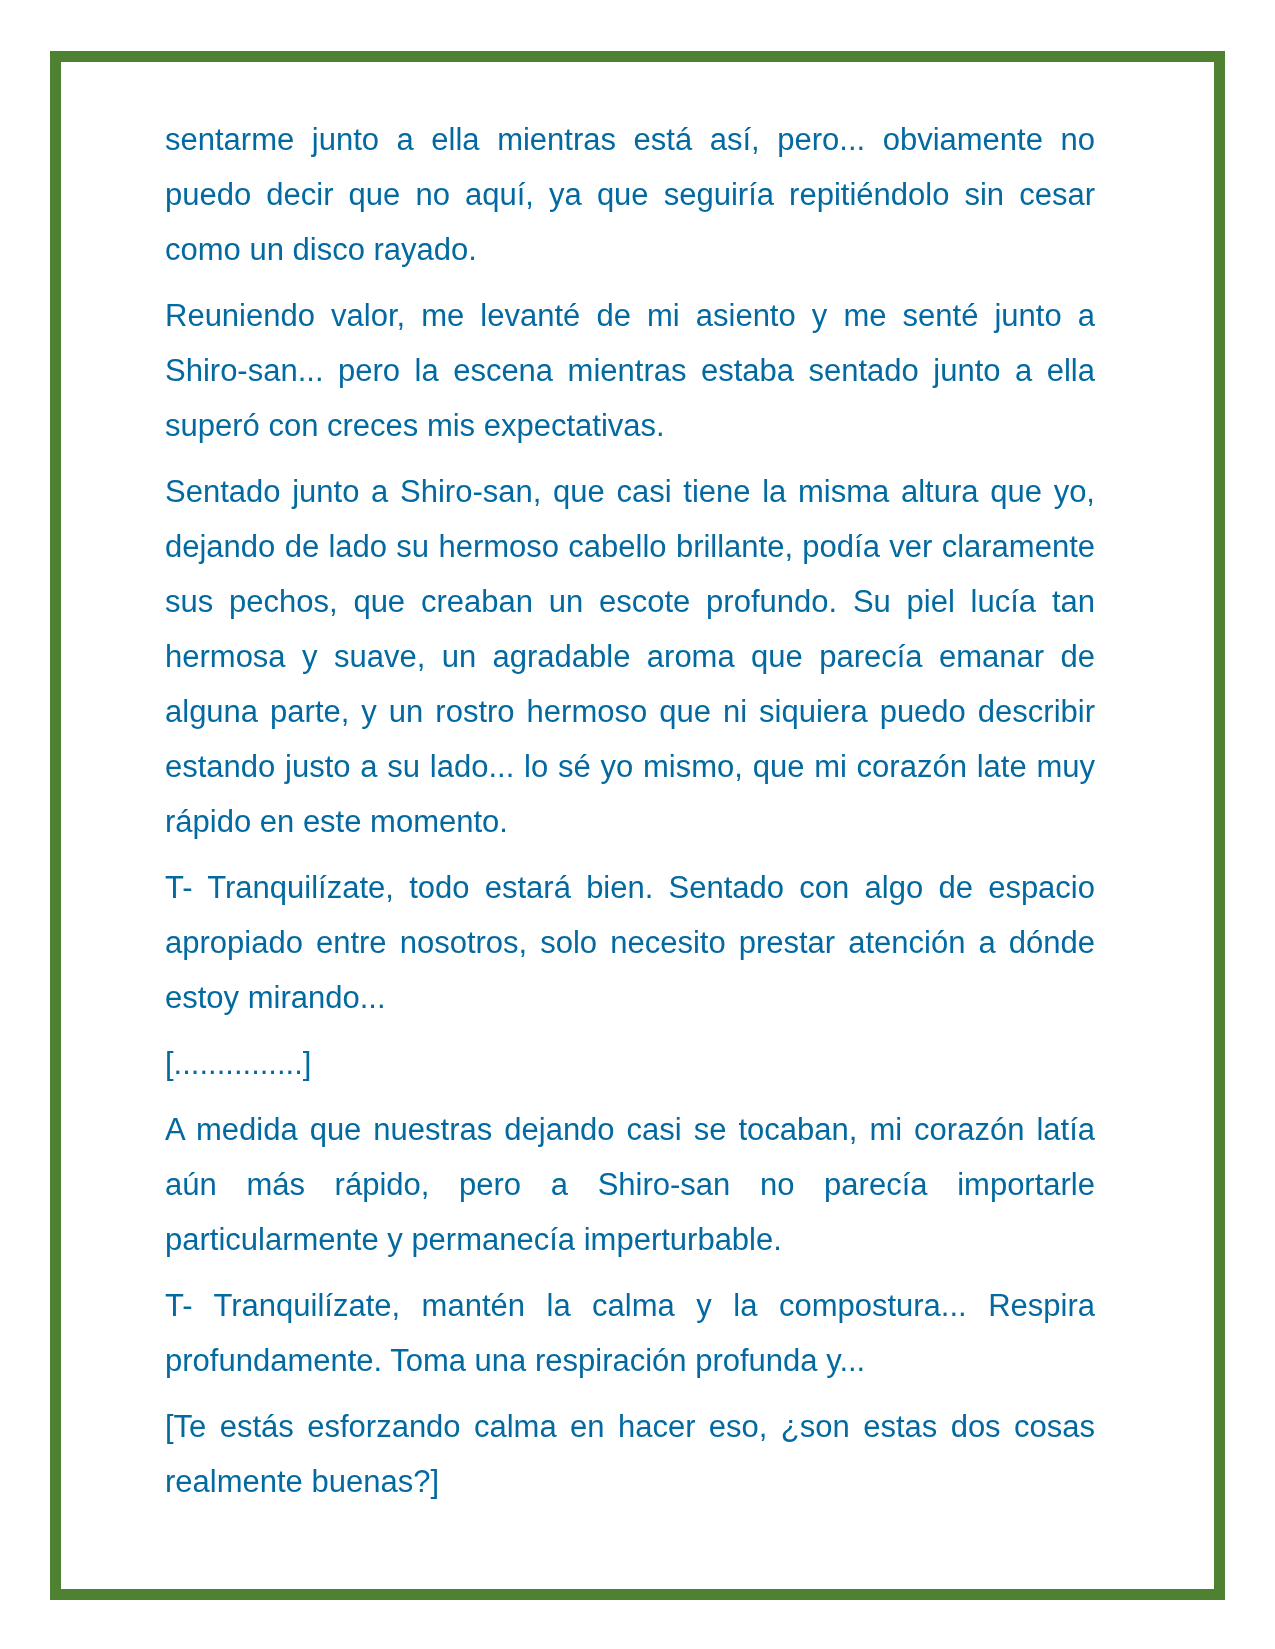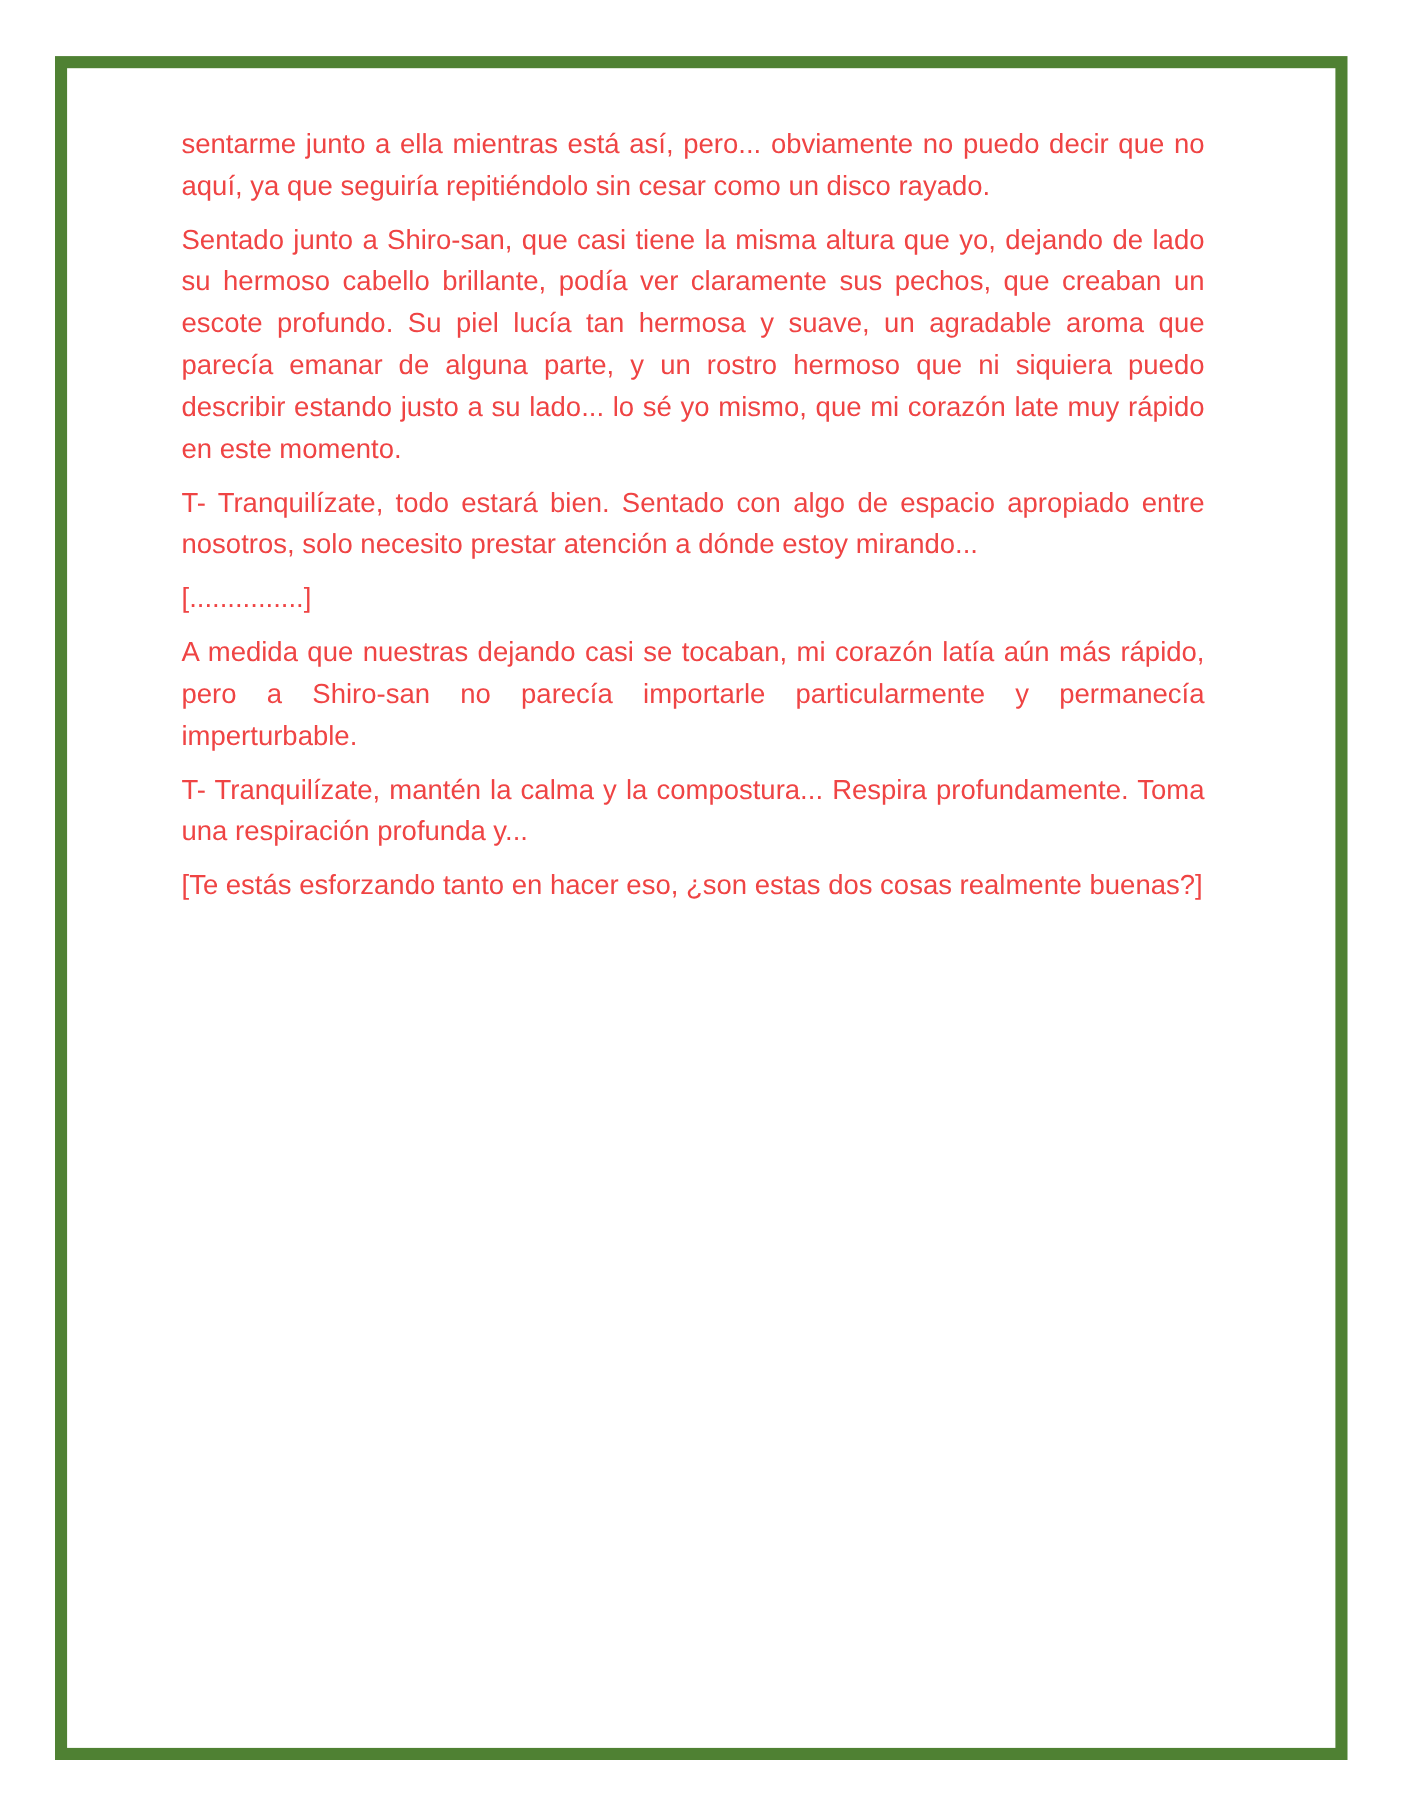--- a/index.html
+++ b/index.html
@@ -25,34 +25,35 @@
     box-sizing: content-box;
   }
   .doc-content {
     position: absolute;
     left: 165px;
     top: 112px;
     width: 930px;
   }
   .doc-content p {
     margin: 0 0 11px 0;
-    font-size: 25px;
-    line-height: 38px;
+    font-size: 31px;
+    line-height: 55px;
     text-align: justify;
-    color: #ef4444;
+    color: #0369a1;
     hyphens: none;
     word-spacing: normal;
   }
 </style>
 </head>
 <body style="background: rgb(255, 255, 255);">
 
 <div class="page-frame" style="border-color: rgb(79, 129, 51);"></div>
 
 <div class="doc-content" style="color: rgb(0, 0, 0);">
   <p>sentarme junto a ella mientras está así, pero... obviamente no puedo decir que no aquí, ya que seguiría repitiéndolo sin cesar como un disco rayado.</p>
+  <p>Reuniendo valor, me levanté de mi asiento y me senté junto a Shiro-san... pero la escena mientras estaba sentado junto a ella superó con creces mis expectativas.</p>
   <p>Sentado junto a Shiro-san, que casi tiene la misma altura que yo, dejando de lado su hermoso cabello brillante, podía ver claramente sus pechos, que creaban un escote profundo. Su piel lucía tan hermosa y suave, un agradable aroma que parecía emanar de alguna parte, y un rostro hermoso que ni siquiera puedo describir estando justo a su lado... lo sé yo mismo, que mi corazón late muy rápido en este momento.</p>
   <p>T- Tranquilízate, todo estará bien. Sentado con algo de espacio apropiado entre nosotros, solo necesito prestar atención a dónde estoy mirando...</p>
   <p>[...............]</p>
   <p>A medida que nuestras dejando casi se tocaban, mi corazón latía aún más rápido, pero a Shiro-san no parecía importarle particularmente y permanecía imperturbable.</p>
   <p>T- Tranquilízate, mantén la calma y la compostura... Respira profundamente. Toma una respiración profunda y...</p>
-  <p>[Te estás esforzando tanto en hacer eso, ¿son estas dos cosas realmente buenas?]</p>
+  <p>[Te estás esforzando calma en hacer eso, ¿son estas dos cosas realmente buenas?]</p>
 </div>
 
 </body></html>

